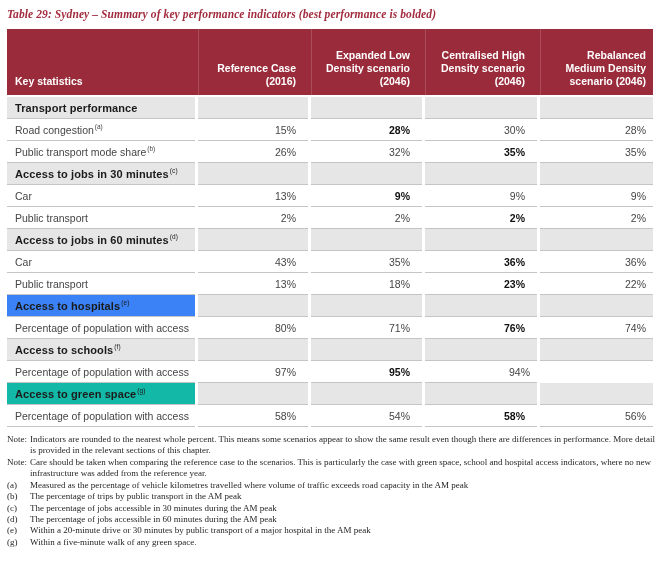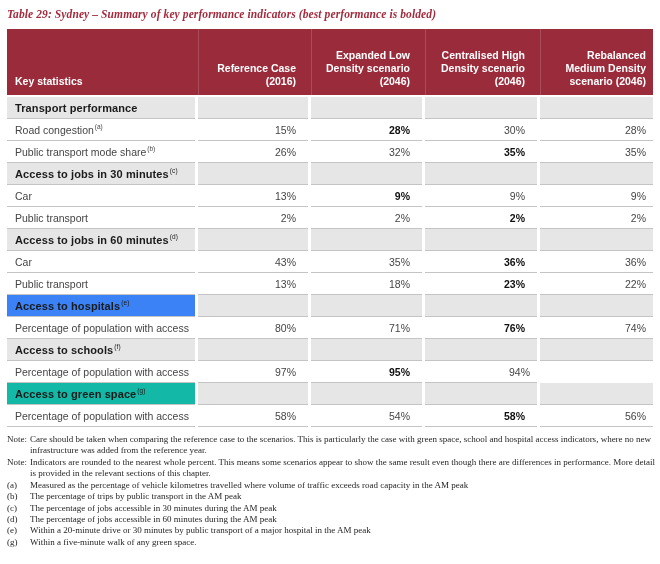--- a/index.html
+++ b/index.html
@@ -257,22 +257,22 @@
           </div>
           <div class="cell value-cell" style="border-bottom-color: rgb(196, 196, 196);">58%</div>
           <div class="cell value-cell" style="border-bottom-color: rgb(196, 196, 196);">54%</div>
           <div class="cell value-cell bold" style="border-bottom-color: rgb(196, 196, 196);">58%</div>
           <div class="cell value-cell last" style="border-bottom-color: rgb(196, 196, 196);">56%</div>
         </div>
       </div>
   </div>
 
   <div class="footnotes" id="footnotes">
+      <div class="fn"><span class="fn-marker">Note:</span><span>Indicators are rounded to the nearest whole percent. This means some scenarios appear to show the same result even though there are differences in performance. More detail is provided in the relevant sections of this chapter.</span></div>
       <div class="fn"><span class="fn-marker">Note:</span><span>Care should be taken when comparing the reference case to the scenarios. This is particularly the case with green space, school and hospital access indicators, where no new infrastructure was added from the reference year.</span></div>
-      <div class="fn"><span class="fn-marker">Note:</span><span>Indicators are rounded to the nearest whole percent. This means some scenarios appear to show the same result even though there are differences in performance. More detail is provided in the relevant sections of this chapter.</span></div>
       <div class="fn"><span class="fn-marker">(a)</span><span>Measured as the percentage of vehicle kilometres travelled where volume of traffic exceeds road capacity in the AM peak</span></div>
       <div class="fn"><span class="fn-marker">(b)</span><span>The percentage of trips by public transport in the AM peak</span></div>
       <div class="fn"><span class="fn-marker">(c)</span><span>The percentage of jobs accessible in 30 minutes during the AM peak</span></div>
       <div class="fn"><span class="fn-marker">(d)</span><span>The percentage of jobs accessible in 60 minutes during the AM peak</span></div>
       <div class="fn"><span class="fn-marker">(e)</span><span>Within a 20-minute drive or 30 minutes by public transport of a major hospital in the AM peak</span></div>
       <div class="fn"><span class="fn-marker">(g)</span><span>Within a five-minute walk of any green space.</span></div>
     </div>
 </div>
 
 </body></html>

